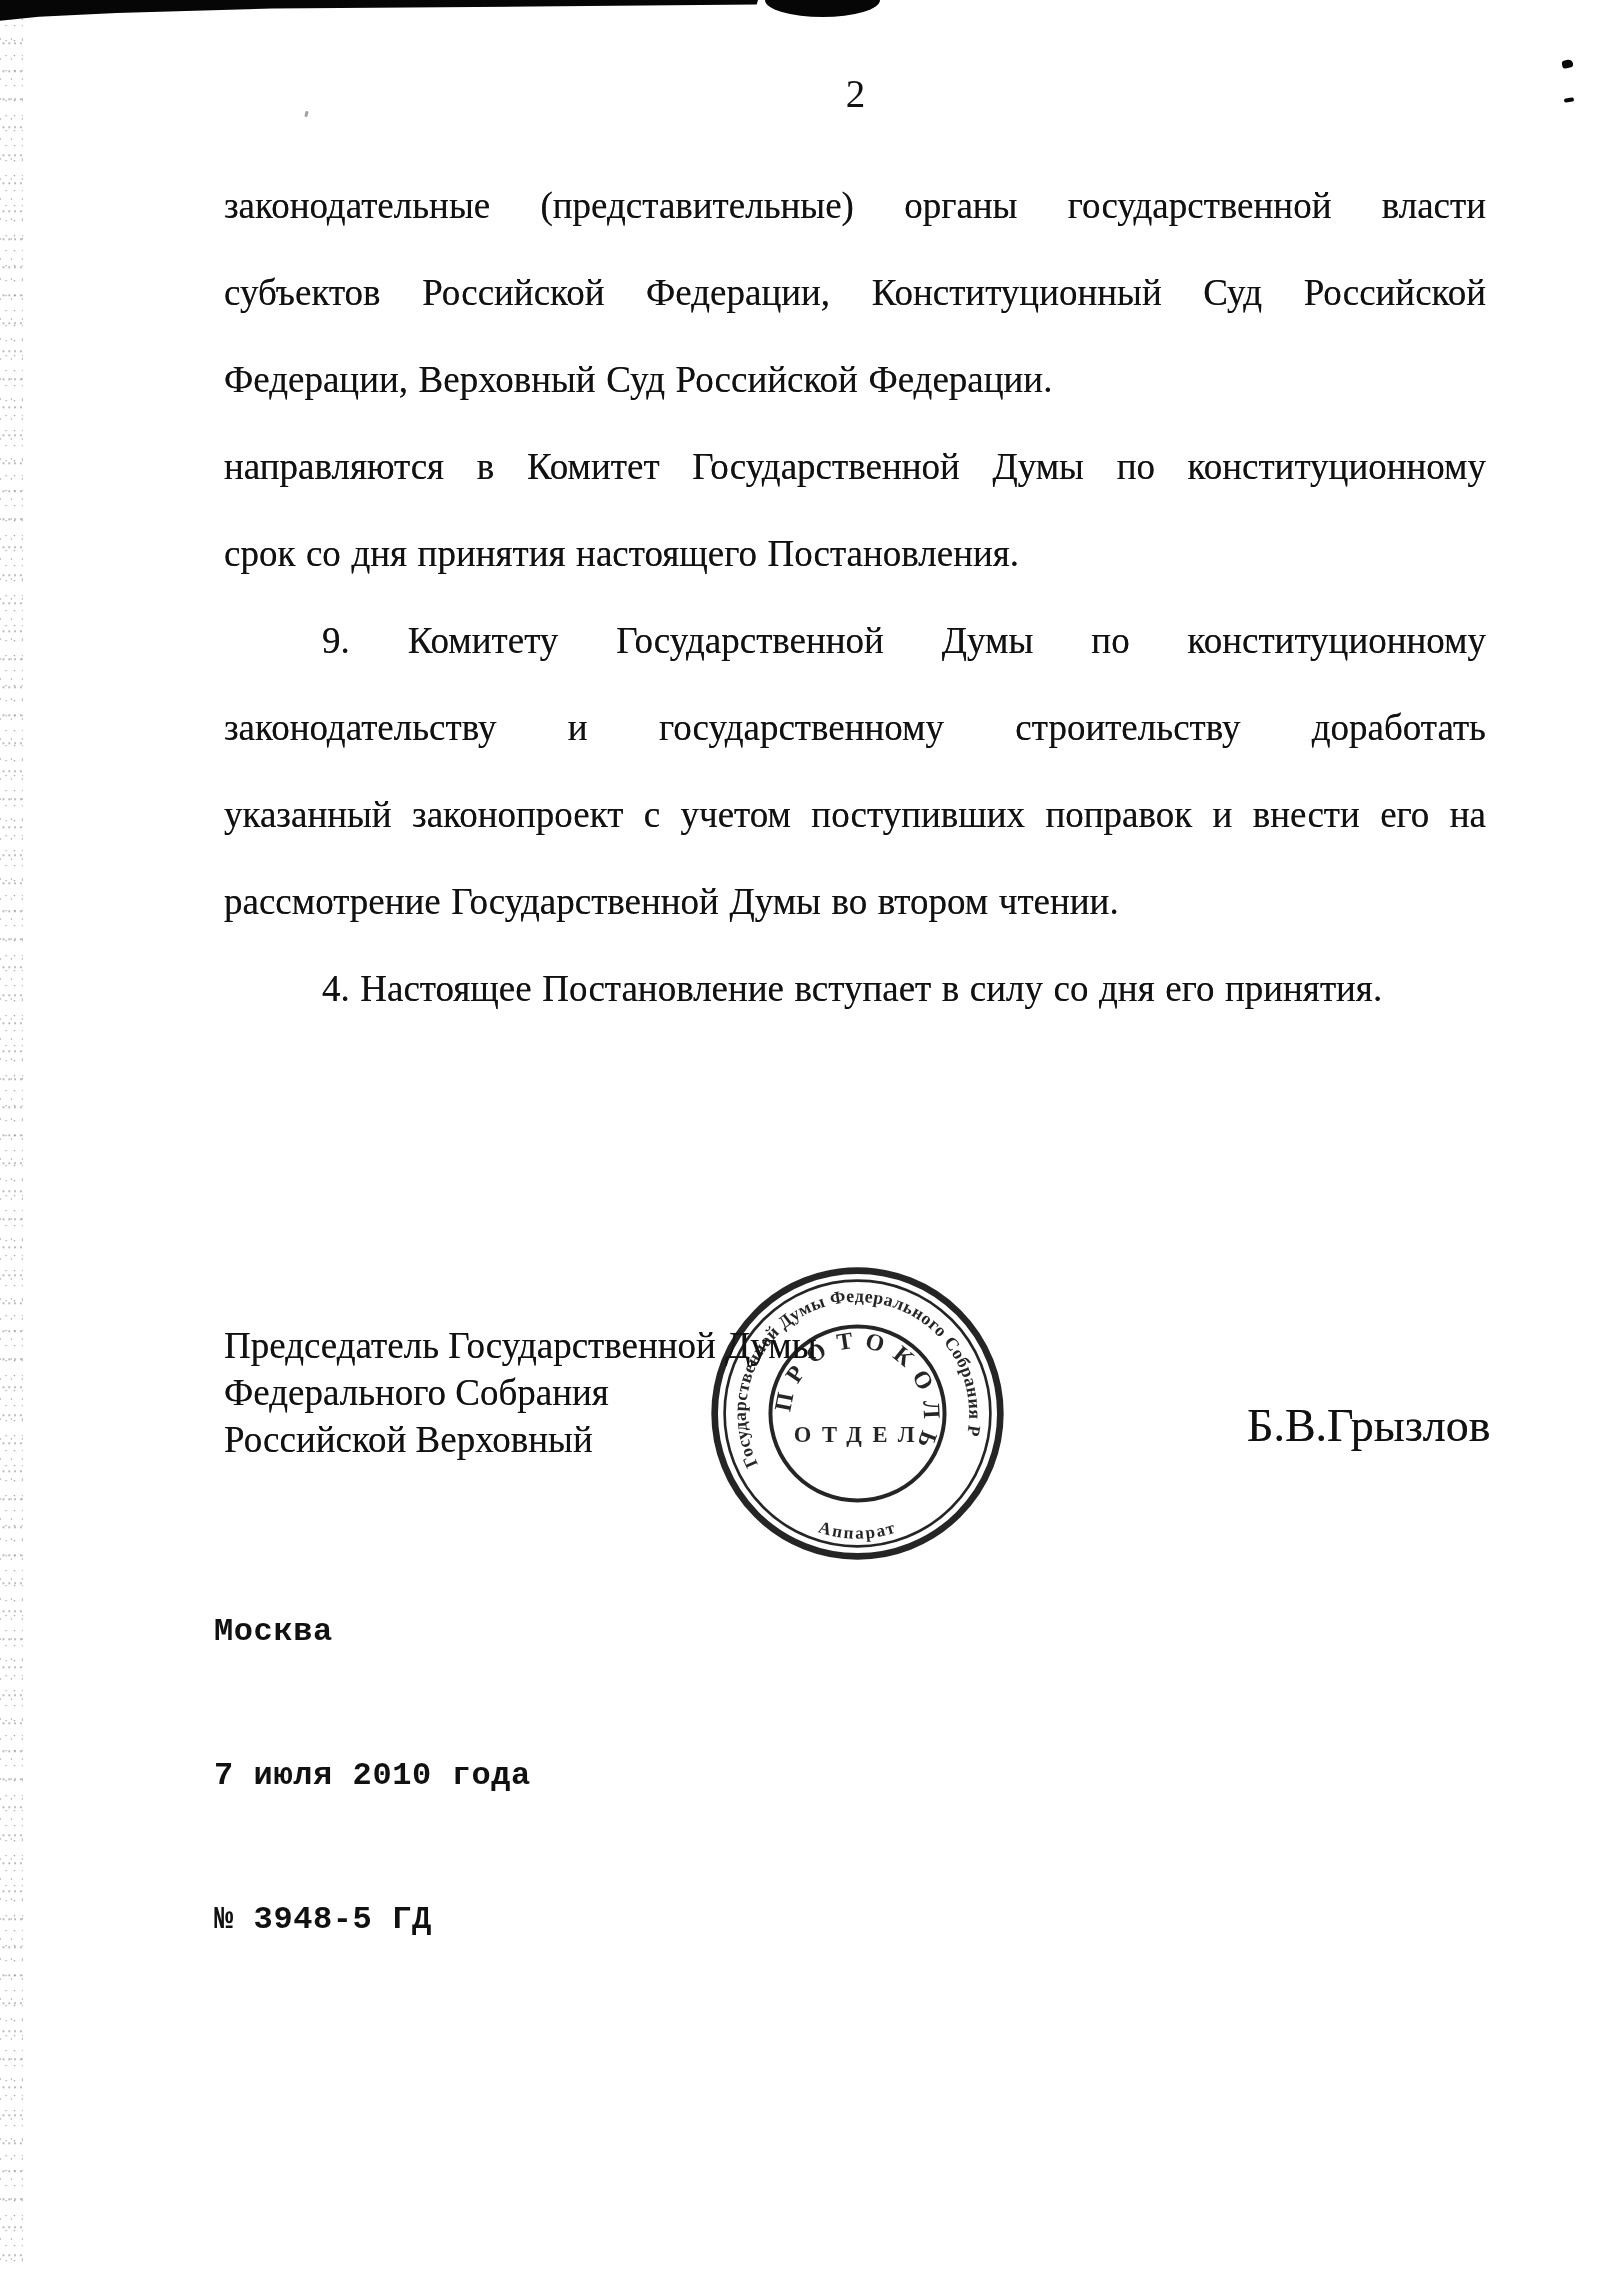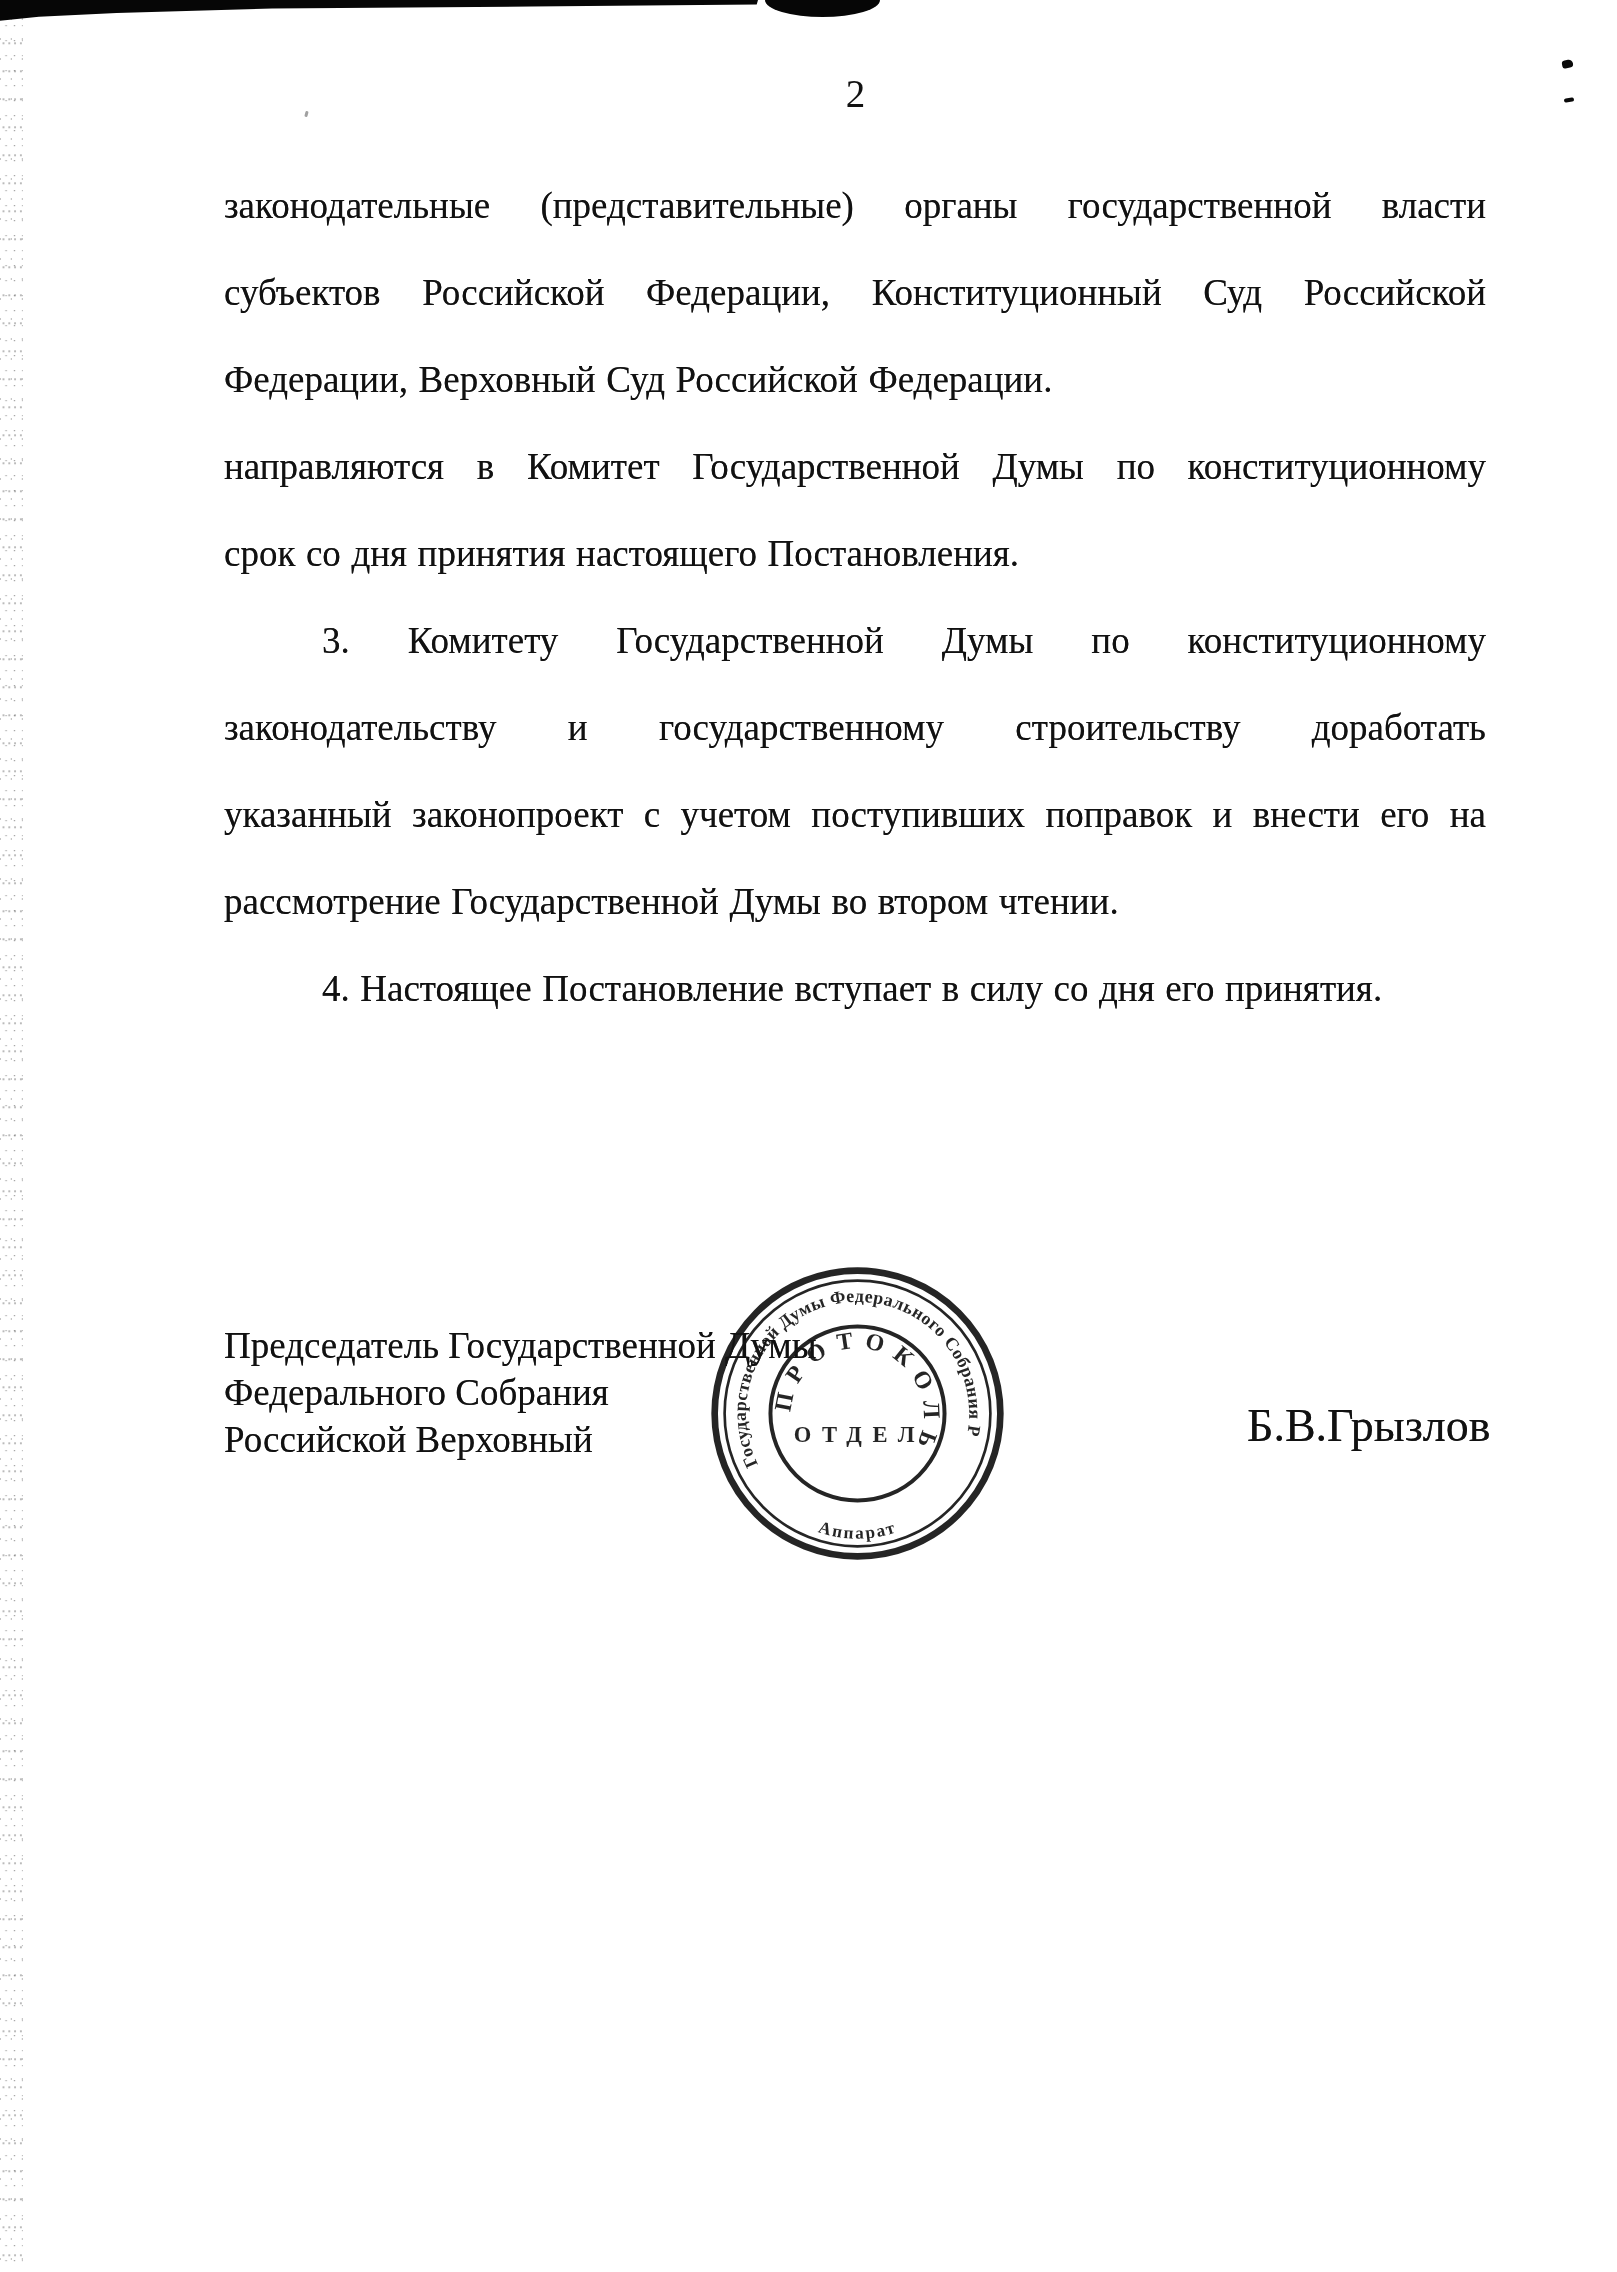--- a/index.html
+++ b/index.html
@@ -99,34 +99,39 @@
   <div id="tiny-speck"></div>
 
   <div id="page-number">2</div>
 
   <div id="body-text">
     <div class="line">законодательные (представительные) органы государственной власти</div>
     <div class="line">субъектов Российской Федерации, Конституционный Суд Российской</div>
     <div class="line last">Федерации, Верховный Суд Российской Федерации.</div>
     <div class="line">направляются в Комитет Государственной Думы по конституционному</div>
     <div class="line last">срок со дня принятия настоящего Постановления.</div>
-    <div class="line indent">3. Комитету Государственной Думы по конституционному</div>
+    <div class="line indent">9. Комитету Государственной Думы по конституционному</div>
     <div class="line">законодательству и государственному строительству доработать</div>
     <div class="line">указанный законопроект с учетом поступивших поправок и внести его на</div>
     <div class="line last">рассмотрение Государственной Думы во втором чтении.</div>
     <div class="line last indent">4. Настоящее Постановление вступает в силу со дня его принятия.</div>
   </div>
 
   <div id="sig-block">
     <div id="sig-line1">Председатель Государственной Думы</div>
     <div id="sig-line2">Федерального Собрания</div>
     <div id="sig-line3">Российской Верховный</div>
   </div>
   <div id="sig-name">Б.В.Грызлов</div>
 
+  <div id="footer-block">
+    <div>Москва</div>
+    <div>7 июля 2010 года</div>
+    <div>№ 3948-5 ГД</div>
+  </div>
 
   <svg id="stamp" viewBox="0 0 450 450">
     <g fill="none" stroke="#151515">
       <circle cx="225" cy="225" r="215" stroke-width="10"></circle>
       <circle cx="225" cy="225" r="200" stroke-width="4"></circle>
       <circle cx="225" cy="225" r="131" stroke-width="6"></circle>
     </g>
     <defs>
       <path id="ringTopPath" d="M 67,282 A 168,168 0 1 1 383,282"></path>
       <path id="ringBotPath" d="M 152,398 A 182,182 0 0 0 298,398"></path>

